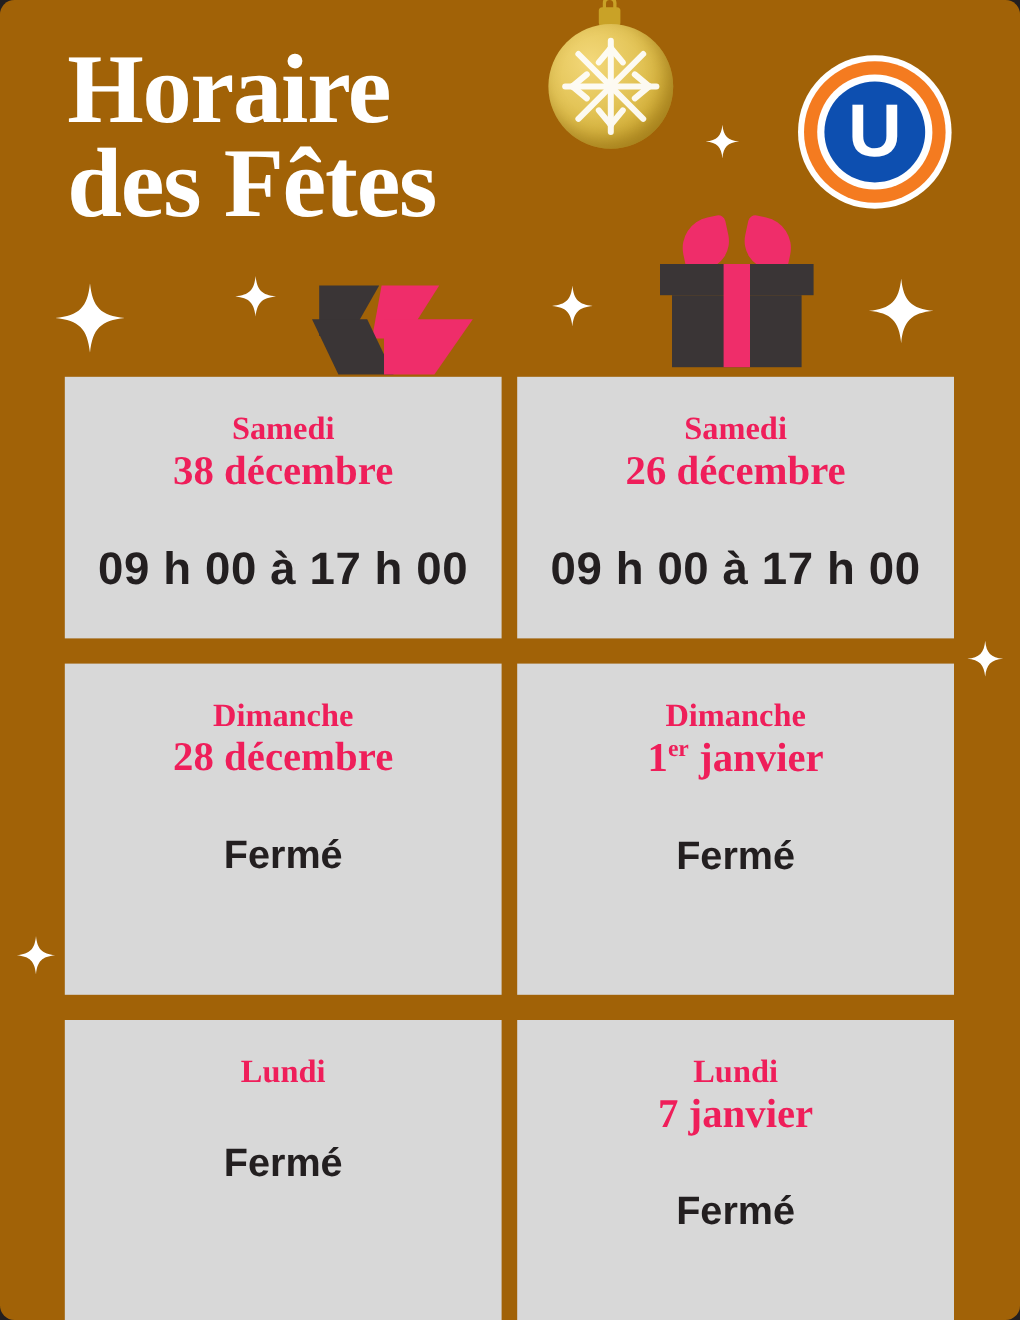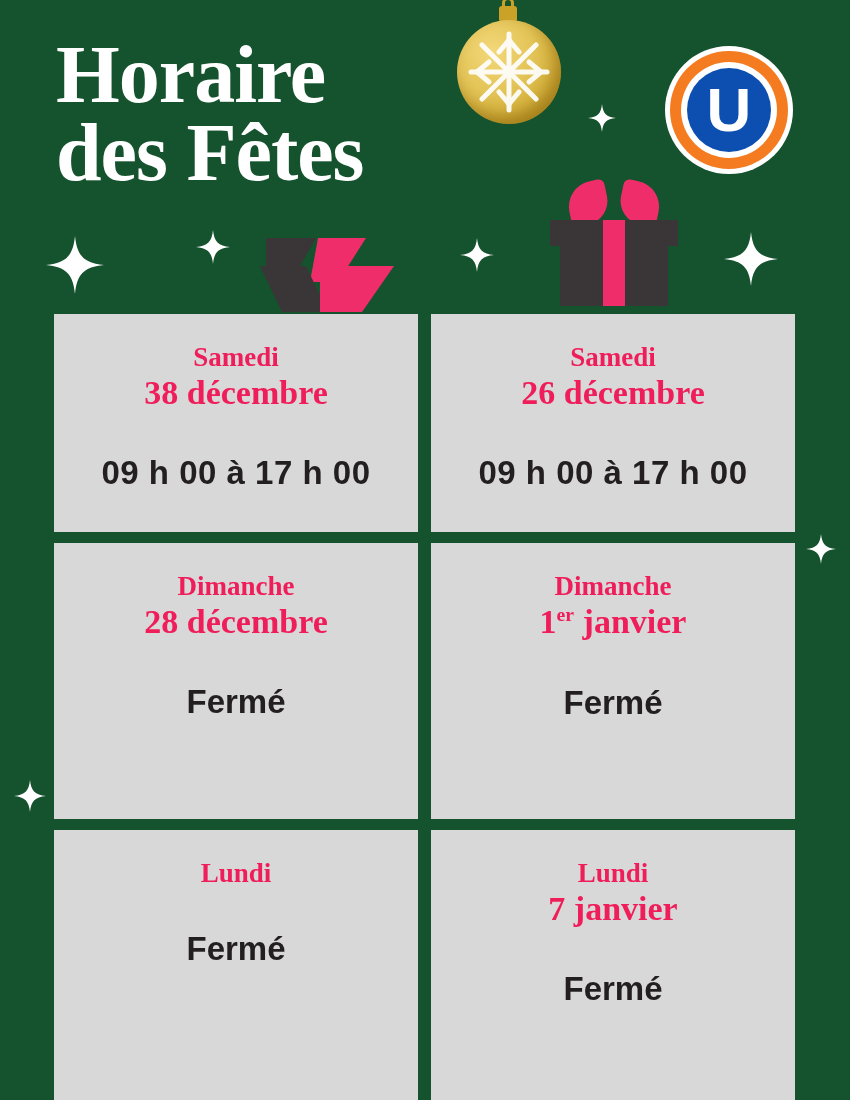--- a/index.html
+++ b/index.html
@@ -12,22 +12,23 @@
     background: #231f20;
     font-family: "Liberation Sans", sans-serif;
     overflow: hidden;
     position: relative;
   }
 
   .poster {
     position: relative;
     width: 850px;
     height: 1100px;
-    background: #14532d;
+    background: #a16207;
     overflow: hidden;
+    border-radius: 12px;
   }
 
   
   .header {
     position: absolute;
     top: 0;
     left: 0;
     width: 850px;
     height: 310px;
   }
@@ -207,21 +208,21 @@
   
   .grid {
     position: absolute;
     left: 54px;
     top: 314px;
     width: 742px;
   }
   .row {
     display: flex;
     gap: 13px;
-    margin-bottom: 11px;
+    margin-bottom: 21px;
   }
   .card {
     background: #d8d8d8;
     width: 364px;
     box-sizing: border-box;
     padding: 28px 14px 30px 14px;
     text-align: center;
   }
   .card.tall { height: 218px; }
   .card.mid  { height: 276px; }
@@ -241,21 +242,21 @@
     margin-top: 2px;
   }
   .card-date sup {
     font-size: 0.58em;
     vertical-align: super;
   }
   .card-hours {
     color: #231f20;
     font-family: "Liberation Sans", sans-serif;
     font-weight: bold;
-    font-size: 33px;
+    font-size: 38px;
     letter-spacing: 0.5px;
     margin-top: 42px;
   }
   .card-hours.closed {
     font-size: 33px;
     letter-spacing: 0;
   }
 </style>
 </head>
 <body>

